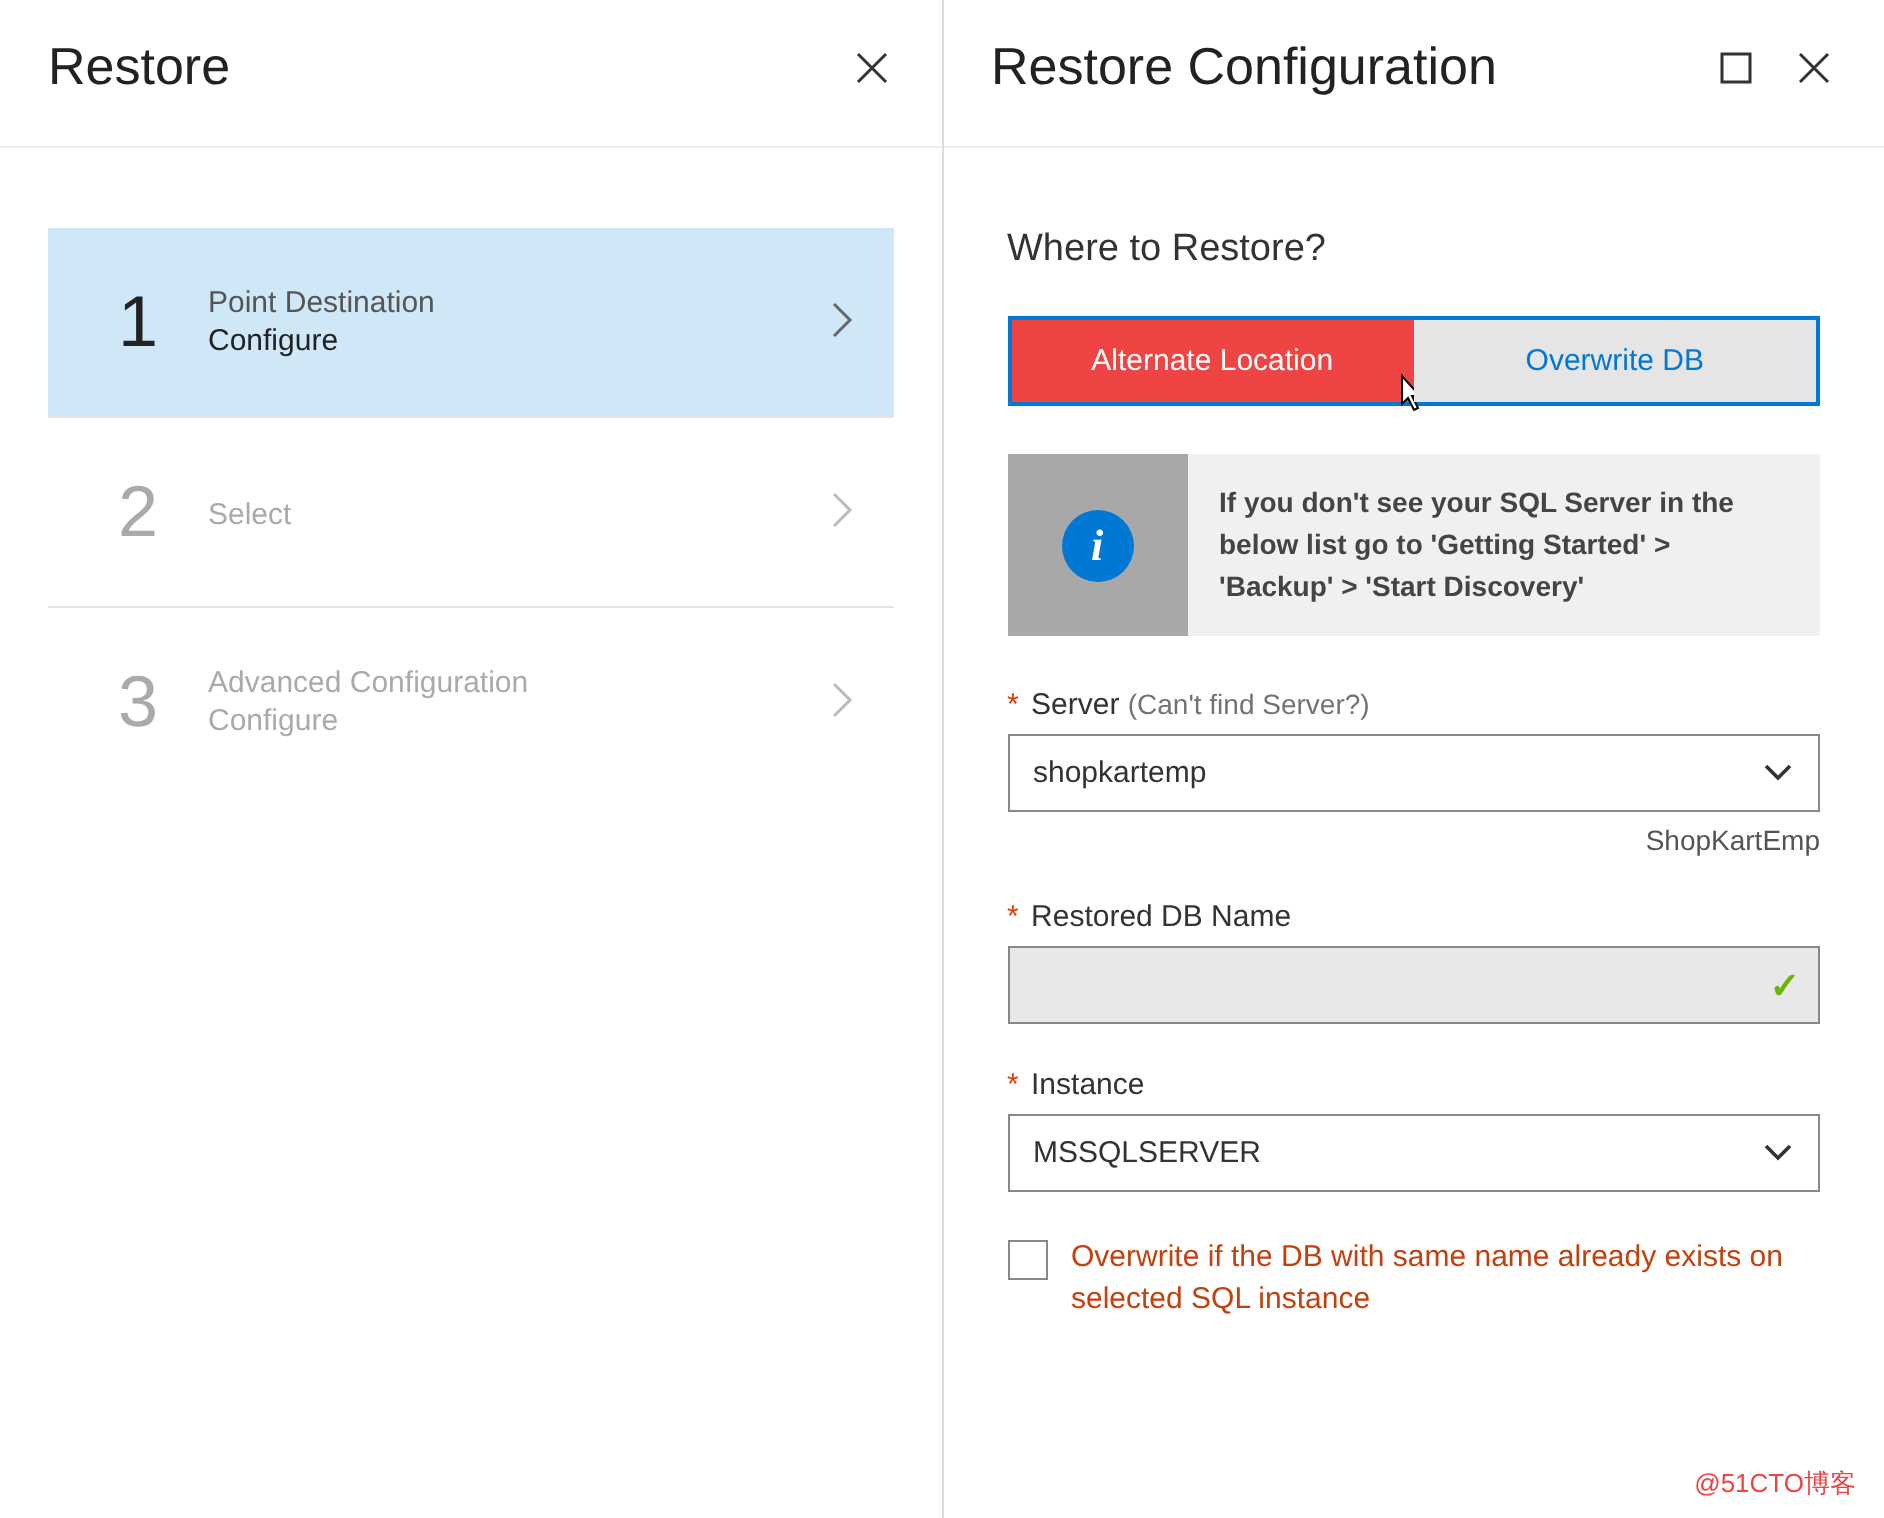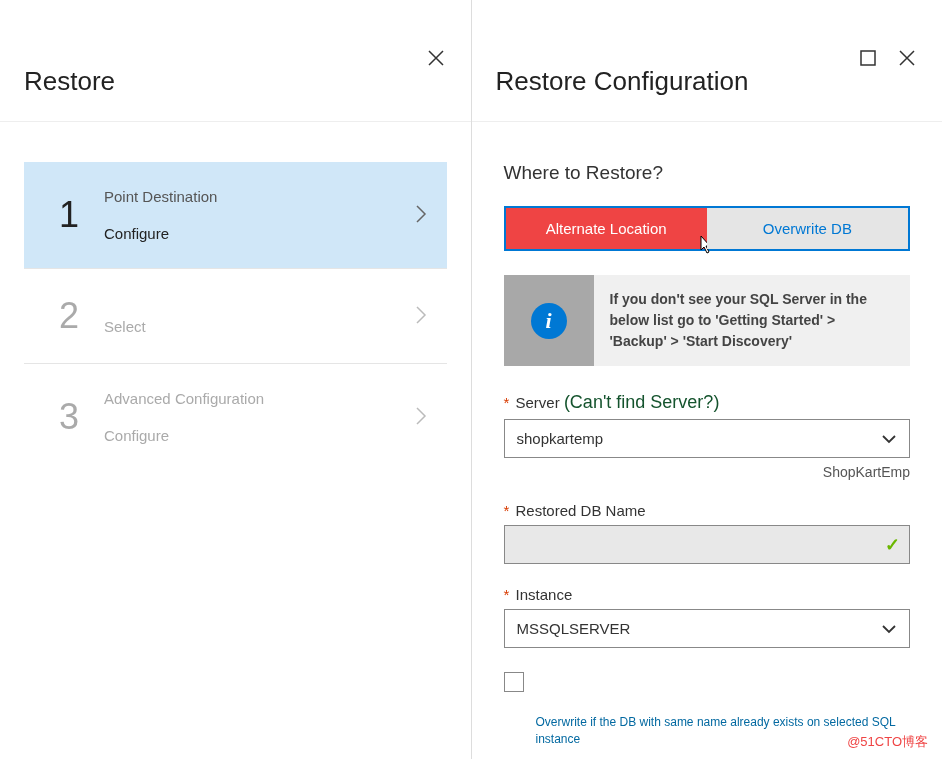--- a/index.html
+++ b/index.html
@@ -1,59 +1,59 @@
 <!DOCTYPE html>
 <html><head>
   <meta charset="utf-8">
   <style>
     * { box-sizing: border-box; margin: 0; padding: 0; }
     body { font-family: "Segoe UI", -apple-system, sans-serif; font-size: 14px; color: #323130; background: #fff; width: 942px; height: 759px; overflow: hidden; }
     .container { display: flex; height: 100%; }
     .panel { flex: 1; border-right: 1px solid #ddd; display: flex; flex-direction: column; }
     .panel:last-child { border-right: none; }
     .panel-header { display: flex; align-items: center; justify-content: space-between; padding: 18px 24px 24px 24px; border-bottom: 1px solid #eee; }
-    .panel-title { font-size: 26px; font-weight: 300; color: #222; margin-top: 48px; }
+    .panel-title { font-size: 26px; font-weight: 300; color: #222; }
     .panel-actions { display: flex; gap: 18px; align-items: center; }
     .icon-btn { background: none; border: none; cursor: pointer; padding: 2px; color: #333; display: flex; }
     .panel-body { padding: 0; flex: 1; overflow-y: auto; }
     .left-body { padding: 40px 24px 24px 24px; }
     .step { display: flex; align-items: center; padding: 26px 20px; border-bottom: 1px solid #e5e5e5; cursor: pointer; position: relative; }
     .step:last-child { border-bottom: none; }
     .step.active { background: #d0e7f8; }
     .step-num { font-size: 36px; font-weight: 400; width: 50px; text-align: center; color: #222; }
     .step.disabled .step-num { color: #aaa; }
     .step-text { flex: 1; padding-left: 10px; }
     .step-label { font-size: 15px; color: #555; }
-    .step-sub { font-size: 15px; color: #222; margin-top: 20px; }
+    .step-sub { font-size: 15px; color: #222; margin-top: 2px; }
     .step.disabled .step-label, .step.disabled .step-sub { color: #aaa; }
     .step-chev { color: #666; }
     .step.disabled .step-chev { color: #bbb; }
     .right-body { padding: 40px 32px 24px 32px; }
     .section-title { font-size: 19px; color: #333; margin-bottom: 22px; }
     .toggle-group { display: flex; border: 2px solid #0078d4; margin-bottom: 24px; }
     .toggle-btn { flex: 1; text-align: center; padding: 12px 8px; font-size: 15px; cursor: pointer; background: #e5e5e5; color: #0078d4; border: none; position: relative; }
     .toggle-btn.selected { background: #ef4444; color: #fff; }
     .cursor-ptr { position: absolute; right: -8px; bottom: -14px; font-size: 18px; pointer-events: none; }
     .info-box { display: flex; background: #f0f0f0; margin-bottom: 26px; }
     .info-icon-wrap { width: 90px; background: #a8a8a8; display: flex; align-items: center; justify-content: center; }
     .info-circle { width: 36px; height: 36px; border-radius: 50%; background: #0078d4; color: #fff; display: flex; align-items: center; justify-content: center; font-size: 22px; font-weight: bold; font-family: Georgia, serif; font-style: italic; }
     .info-text { flex: 1; padding: 14px 16px; font-size: 14px; color: #444; line-height: 1.5; font-weight: bold; }
     .field { margin-bottom: 22px; }
     .field-label { font-size: 15px; color: #333; margin-bottom: 6px; display: block; }
     .required { color: #d83b01; margin-right: 2px; }
-    .field-link { color: #14532d; font-size: 18px; cursor: pointer; }
+    .field-link { color: #737373; font-size: 14px; cursor: pointer; }
     .select { width: 100%; display: flex; align-items: center; justify-content: space-between; border: 1px solid #888; padding: 10px 12px; font-size: 15px; cursor: pointer; background: #fff; color: #333; }
     .helper-text { text-align: right; font-size: 14px; color: #555; margin-top: 6px; }
     .text-input-wrap { position: relative; }
     .text-input { width: 100%; border: 1px solid #888; padding: 10px 36px 10px 12px; font-size: 15px; color: #333; background: #e6e6e6; }
     .text-input.blurred { color: transparent; text-shadow: 0 0 10px rgba(120,120,120,0.7); background: #e8e8e8; }
     .input-check { position: absolute; right: 10px; top: 50%; transform: translateY(-50%); color: #6bb700; font-size: 18px; font-weight: bold; }
     .checkbox-row { display: flex; align-items: flex-start; gap: 12px; margin-top: 6px; }
     .checkbox { width: 20px; height: 20px; border: 1px solid #888; background: #fff; flex-shrink: 0; margin-top: 2px; cursor: pointer; }
-    .checkbox-label { font-size: 12px; color: #0369a1; line-height: 1.4; margin-top: 44px; }
+    .checkbox-label { font-size: 15px; color: #c2410c; line-height: 1.4; }
     .watermark { position: fixed; bottom: 8px; right: 14px; font-size: 13px; color: #ef4444; }
   </style>
 </head>
 <body>
 
 <div class="container">
 
   <div class="panel">
     <div class="panel-header">
       <div class="panel-title">Restore</div>

